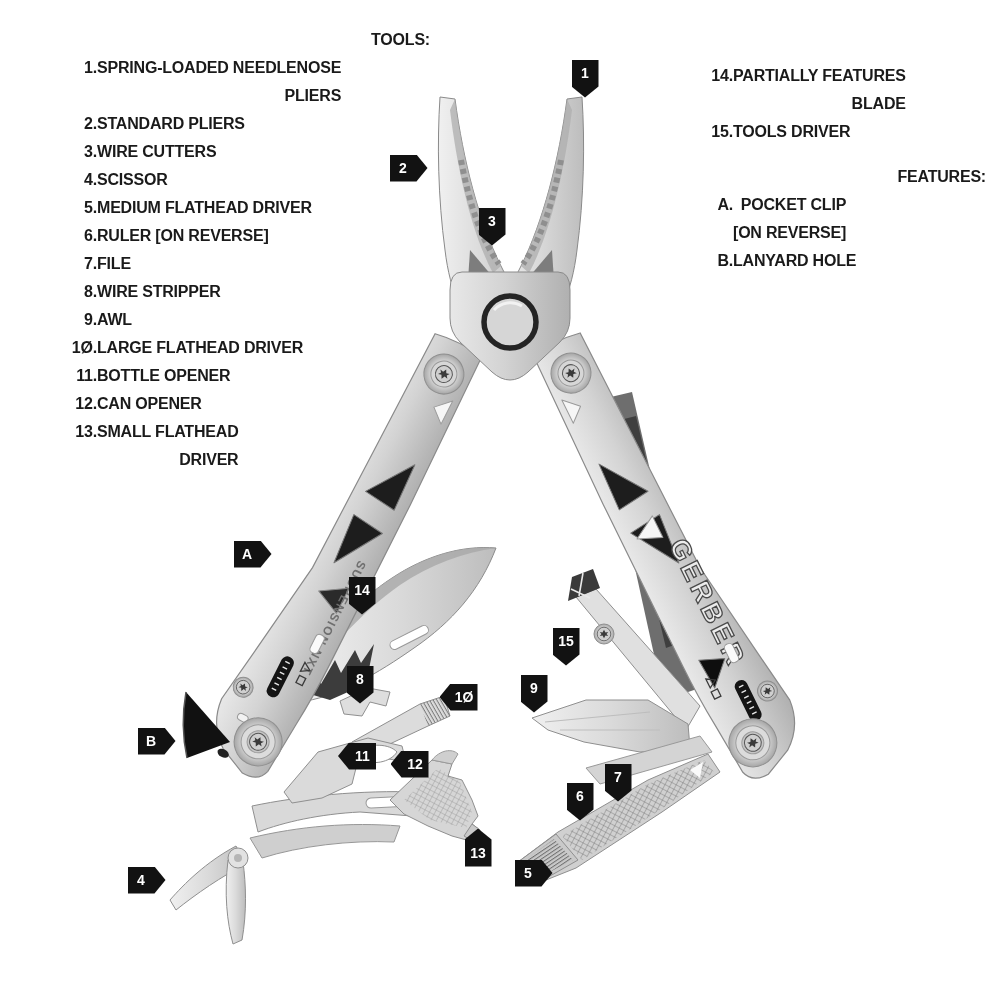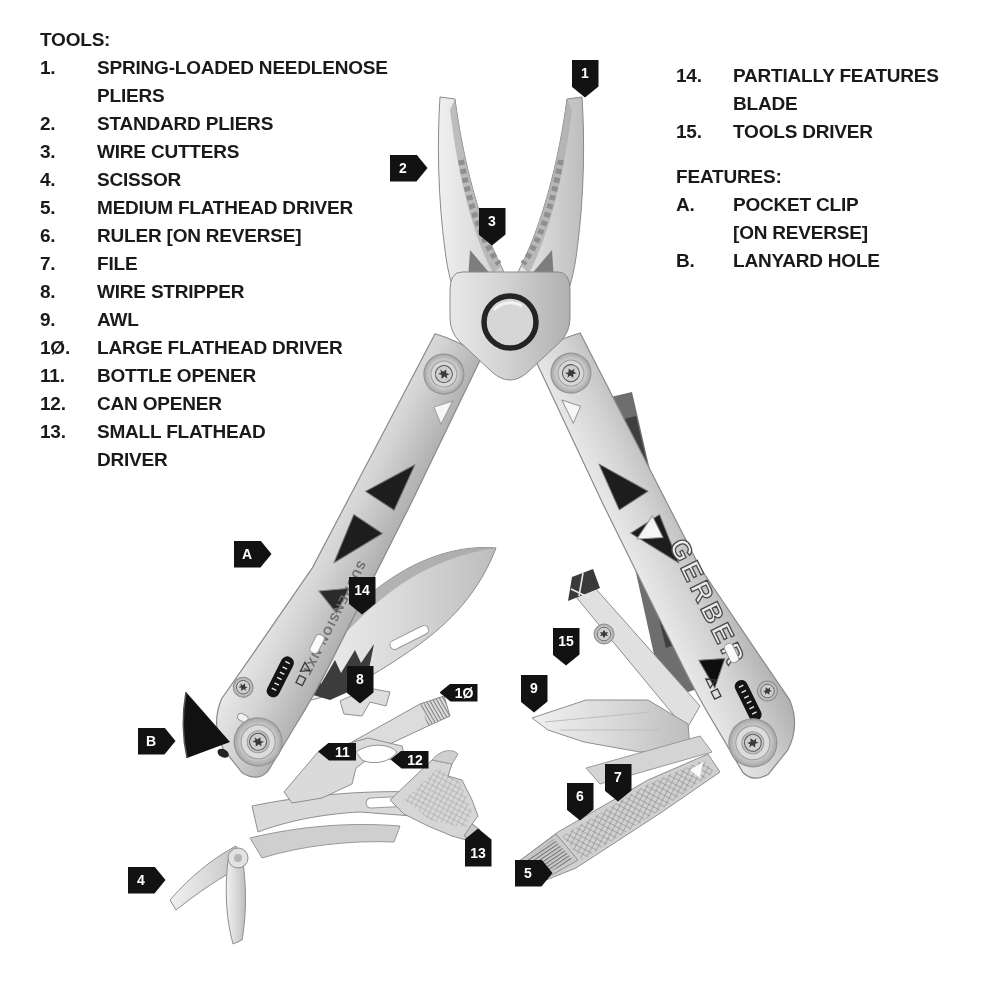--- a/index.html
+++ b/index.html
@@ -3,42 +3,42 @@
 <meta charset="utf-8">
 <style>
   html,body{margin:0;padding:0;}
   body{
     width:1001px;height:1001px;position:relative;overflow:hidden;
     background:#ffffff;color:#1a1a1a;
     font-family:"Liberation Sans", sans-serif;
   }
   
   .list{
-    position:absolute;font-weight:bold;font-size:19px;line-height:28px;
-    letter-spacing:-0.2px;z-index:2;
+    position:absolute;font-weight:bold;font-size:16px;line-height:28px;
+    letter-spacing:-0.2px;z-index:2;text-align:right;
   }
   #tools-left{left:40px;top:26px;width:390px;}
   #right-col{left:676px;top:32px;width:310px;margin-top:30px;}
   .heading{white-space:pre-line;}
   .row{display:flex;}
   .num{width:57px;flex:0 0 57px;}
   .lbl{white-space:pre-line;}
   .features-heading{margin-top:17px;}
   
   #markers{position:absolute;left:0;top:0;width:1001px;height:1001px;z-index:3;}
   .marker{
     position:absolute;background:#121212;color:#ffffff;
     display:flex;align-items:center;justify-content:center;
     font-weight:bold;font-size:14px;box-sizing:border-box;
     font-family:"Liberation Sans", sans-serif;
   }
   .marker.down{width:27px;height:38px;clip-path:polygon(0 0,100% 0,100% 71%,50% 100%,0 71%);padding-bottom:11px;}
   .marker.up{width:27px;height:38px;clip-path:polygon(50% 0,100% 29%,100% 100%,0 100%,0 29%);padding-top:11px;justify-content:center;}
   .marker.right{width:38px;height:27px;clip-path:polygon(0 0,71% 0,100% 50%,71% 100%,0 100%);padding-right:11px;}
-  .marker.left{width:38px;height:18px;clip-path:polygon(29% 0,100% 0,100% 100%,29% 100%,0 50%);padding-left:11px;}
+  .marker.left{width:38px;height:27px;clip-path:polygon(29% 0,100% 0,100% 100%,29% 100%,0 50%);padding-left:11px;}
   
   #tool-svg{position:absolute;left:0;top:0;z-index:1;}
   .brand-left{font-family:"Liberation Sans",sans-serif;font-weight:bold;font-size:12px;letter-spacing:1.5px;fill:#6f6f6f;}
   .brand-right{font-family:"Liberation Sans",sans-serif;font-weight:bold;font-size:27px;letter-spacing:4px;fill:#ececec;stroke:#4a4a4a;stroke-width:1.3px;}
 </style>
 </head>
 <body>
 
 <div class="list" id="tools-left">
   <div class="heading">TOOLS:</div>
@@ -319,21 +319,21 @@
     </div>
     <div class="marker down" style="left: 346.5px; top: 665.5px;">
       <span>8</span>
     </div>
     <div class="marker down" style="left: 520.5px; top: 674.5px;">
       <span>9</span>
     </div>
     <div class="marker left" style="left: 439.5px; top: 683.5px;">
       <span>1Ø</span>
     </div>
-    <div class="marker left" style="left: 318px; top: 742.5px; justify-content: center;">
+    <div class="marker left" style="left: 338px; top: 742.5px; justify-content: center;">
       <span>11</span>
     </div>
     <div class="marker left" style="left: 390.5px; top: 750.5px;">
       <span>12</span>
     </div>
     <div class="marker up" style="left: 464.5px; top: 828.5px;">
       <span>13</span>
     </div>
     <div class="marker down" style="left: 348.5px; top: 576.5px;">
       <span>14</span>

